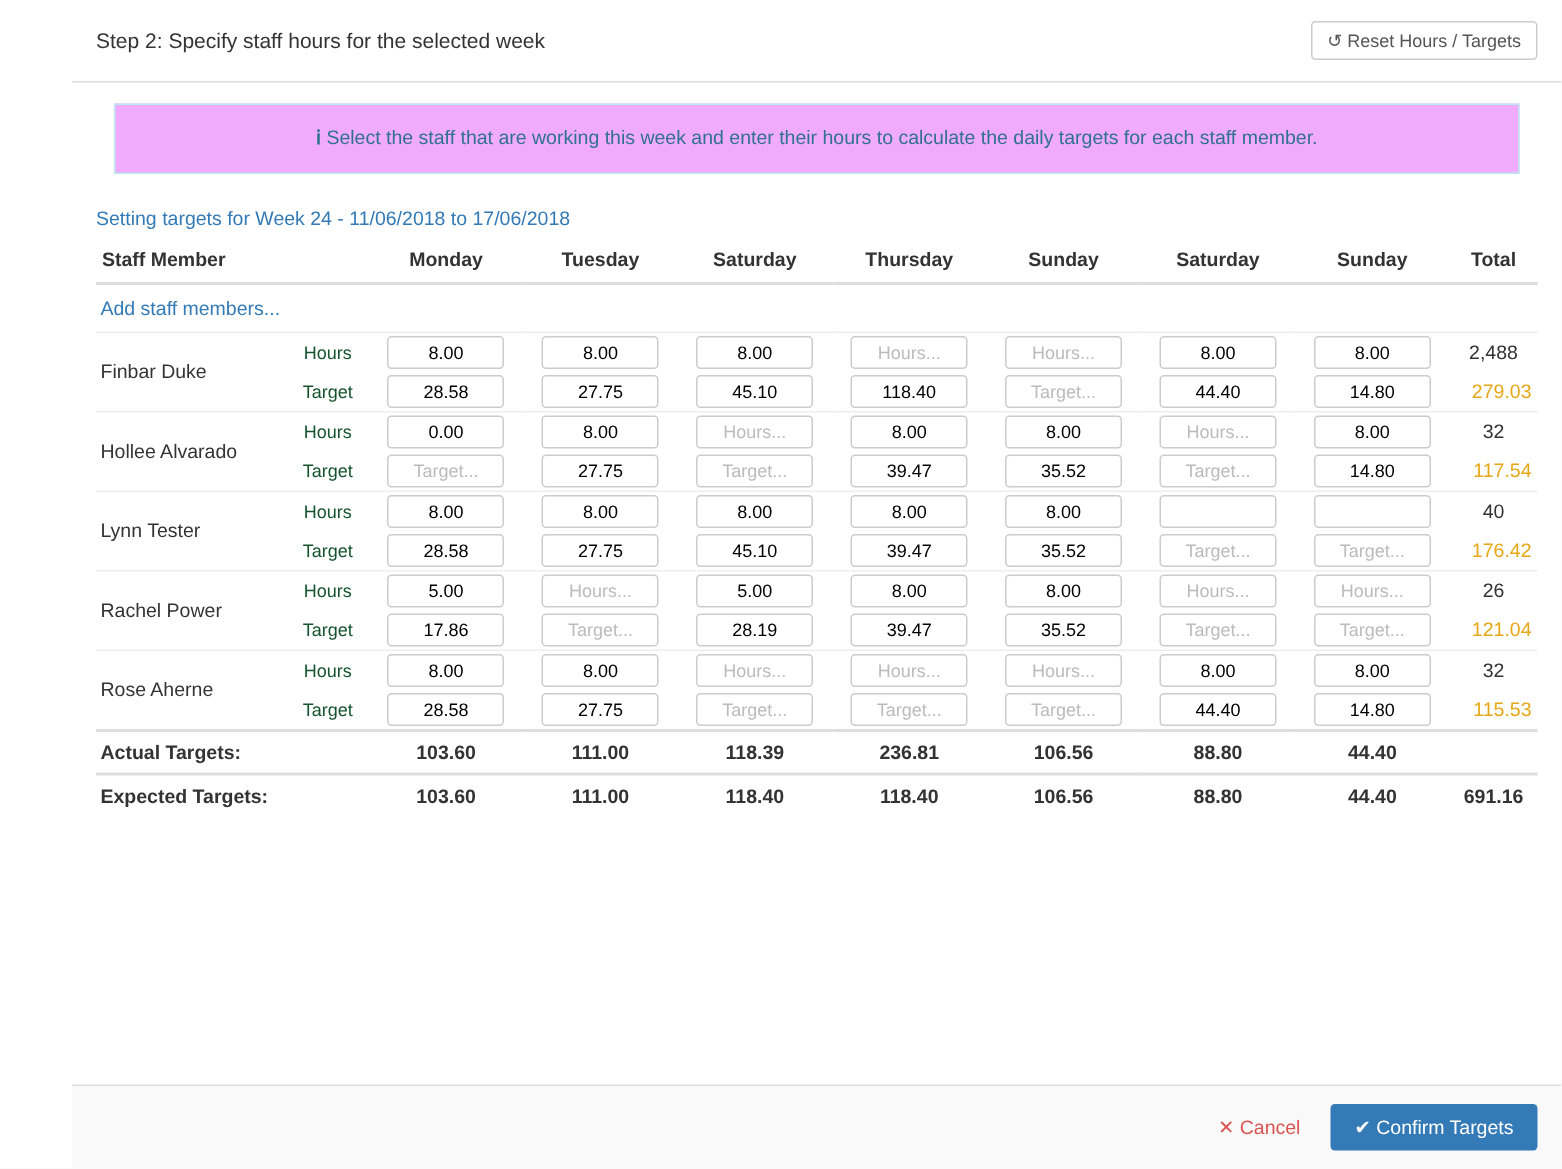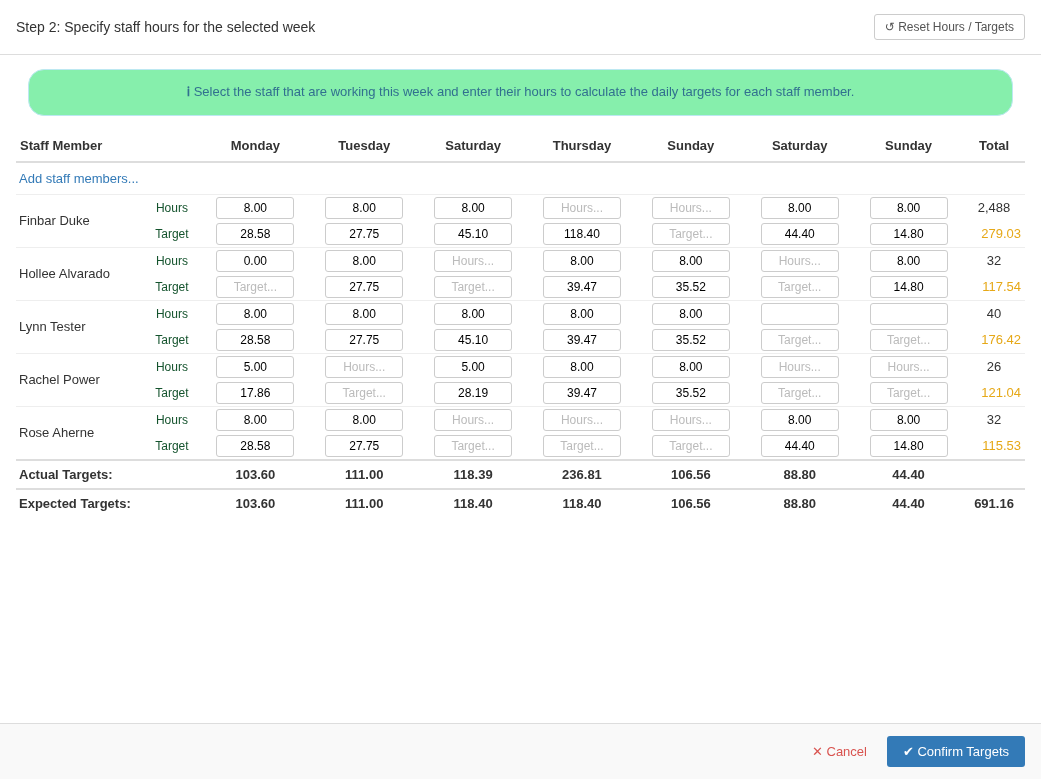--- a/index.html
+++ b/index.html
@@ -1,21 +1,21 @@
 <!DOCTYPE html>
 <html><head>
   <meta charset="utf-8">
   <style>
     * { box-sizing: border-box; margin: 0; padding: 0; }
     body { font-family: Arial, sans-serif; font-size: 13px; background: #f0f0f0; color: #333; }
-    .page { width: 1041px; min-height: 779px; background: #fff; display: flex; flex-direction: column; }
+    .page { width: 1041px; min-height: 779px; background: #fff; display: flex; flex-direction: column; padding-left: 48px; }
     .header { padding: 14px 16px; display: flex; justify-content: space-between; align-items: center; border-bottom: 1px solid #ddd; }
     .header-title { font-size: 14px; color: #333; font-weight: normal; }
     .reset-btn { border: 1px solid #ccc; background: #fff; padding: 5px 10px; font-size: 12px; cursor: pointer; border-radius: 3px; color: #555; display: flex; align-items: center; gap: 4px; }
-    .info-box { margin: 14px 28px; background: #86efac; border: 1px solid #bce8f1; border-radius: 16px; padding: 12px 16px; text-align: center; font-size: 13px; color: #31708f; line-height: 1.6; }
+    .info-box { margin: 14px 28px; background: #f0abfc; border: 1px solid #bce8f1; border-radius: 0; padding: 12px 16px; text-align: center; font-size: 13px; color: #31708f; line-height: 1.6; }
     .info-icon { color: #31708f; font-weight: bold; }
     .week-label { padding: 8px 16px 4px; font-size: 13px; color: #555; }
     .week-label span { color: #337ab7; }
     .table-container { padding: 0 16px; flex: 1; }
     table { width: 100%; border-collapse: collapse; }
     thead th { padding: 8px 4px; text-align: left; font-weight: bold; font-size: 13px; border-bottom: 2px solid #ddd; }
     thead th:first-child { width: 130px; }
     thead th:not(:first-child) { text-align: center; }
     .add-staff-link { color: #337ab7; cursor: pointer; font-size: 13px; padding: 6px 0; display: block; }
     .staff-name-cell { vertical-align: middle; font-size: 13px; color: #333; }
@@ -41,20 +41,23 @@
   <div class="header">
     <span class="header-title">Step 2: Specify staff hours for the selected week</span>
     <button class="reset-btn">↺ Reset Hours / Targets</button>
   </div>
 
   <div class="info-box">
     <span class="info-icon">ℹ</span>
     <span>Select the staff that are working this week and enter their hours to calculate the daily targets for each staff member.</span><br>
   </div>
 
+  <div class="week-label">
+    <span>Setting targets for Week 24 - 11/06/2018 to 17/06/2018</span>
+  </div>
 
   <div class="table-container">
     <table>
       <thead>
         <tr>
           <th>Staff Member</th>
           <th></th>
           <th>Monday</th>
           <th>Tuesday</th>
           <th>Saturday</th>

